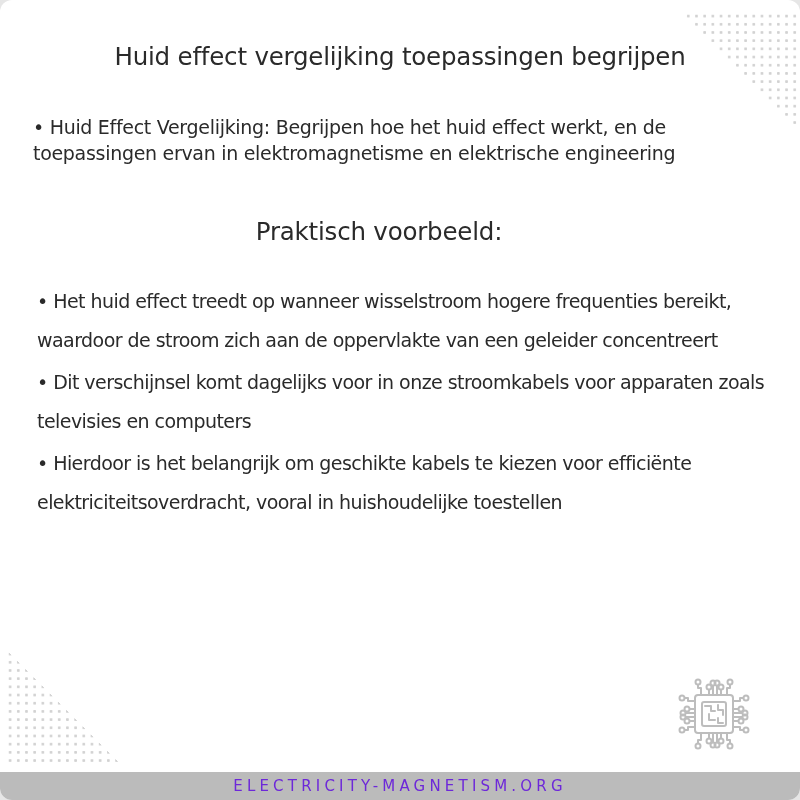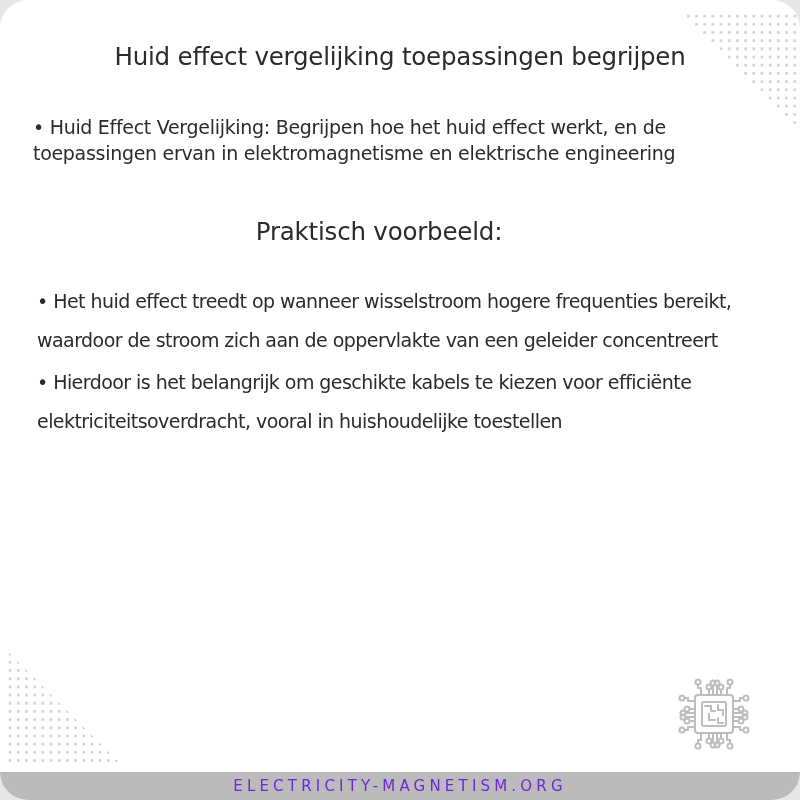--- a/index.html
+++ b/index.html
@@ -7,21 +7,21 @@
       padding: 0;
       width: 800px;
       height: 800px;
       background: #e6e6e6;
       overflow: hidden;
     }
     .frame {
       position: absolute;
       left: 0; top: 0;
       width: 800px; height: 800px;
-      border-radius: 28px;
+      border-radius: 12px;
       overflow: hidden;
       background: #ffffff;
     }
     .footer-band {
       position: absolute;
       left: 0; right: 0;
       top: 772px;
       height: 28px;
       background: #bbbbbb;
       display: flex;
@@ -111,20 +111,21 @@
 <div class="frame">
   <div class="dots-tr"></div>
   <div class="dots-bl"></div>
 
   <div class="content">
     <div class="title">Huid effect vergelijking toepassingen begrijpen</div>
     <div class="intro">• Huid Effect Vergelijking: Begrijpen hoe het huid effect werkt, en de toepassingen ervan in elektromagnetisme en elektrische engineering</div>
     <div class="subtitle">Praktisch voorbeeld:</div>
     <div class="bullets">
       <p class="bullet-item">• Het huid effect treedt op wanneer wisselstroom hogere frequenties bereikt, waardoor de stroom zich aan de oppervlakte van een geleider concentreert</p>
+      <p class="bullet-item">• Dit verschijnsel komt dagelijks voor in onze stroomkabels voor apparaten zoals televisies en computers</p>
       <p class="bullet-item">• Hierdoor is het belangrijk om geschikte kabels te kiezen voor efficiënte elektriciteitsoverdracht, vooral in huishoudelijke toestellen</p>
     </div>
   </div>
 
   <svg class="chip-icon" viewBox="0 0 80 80" fill="none" stroke="#bdbdbd" stroke-width="2" stroke-linecap="round" stroke-linejoin="round">
     <rect x="21" y="21" width="38" height="38" rx="3"></rect>
     <rect x="28" y="28" width="24" height="24" rx="2"></rect>
     <path d="M31 32 h6 v5 h4 M35 40 v6 h6 M44 31 v5 h5 v5 M44 44 v5 h5"></path>
     <path d="M27 21 v-7 h-3 v-3"></path>
       <circle cx="24" cy="8" r="2.5"></circle>

